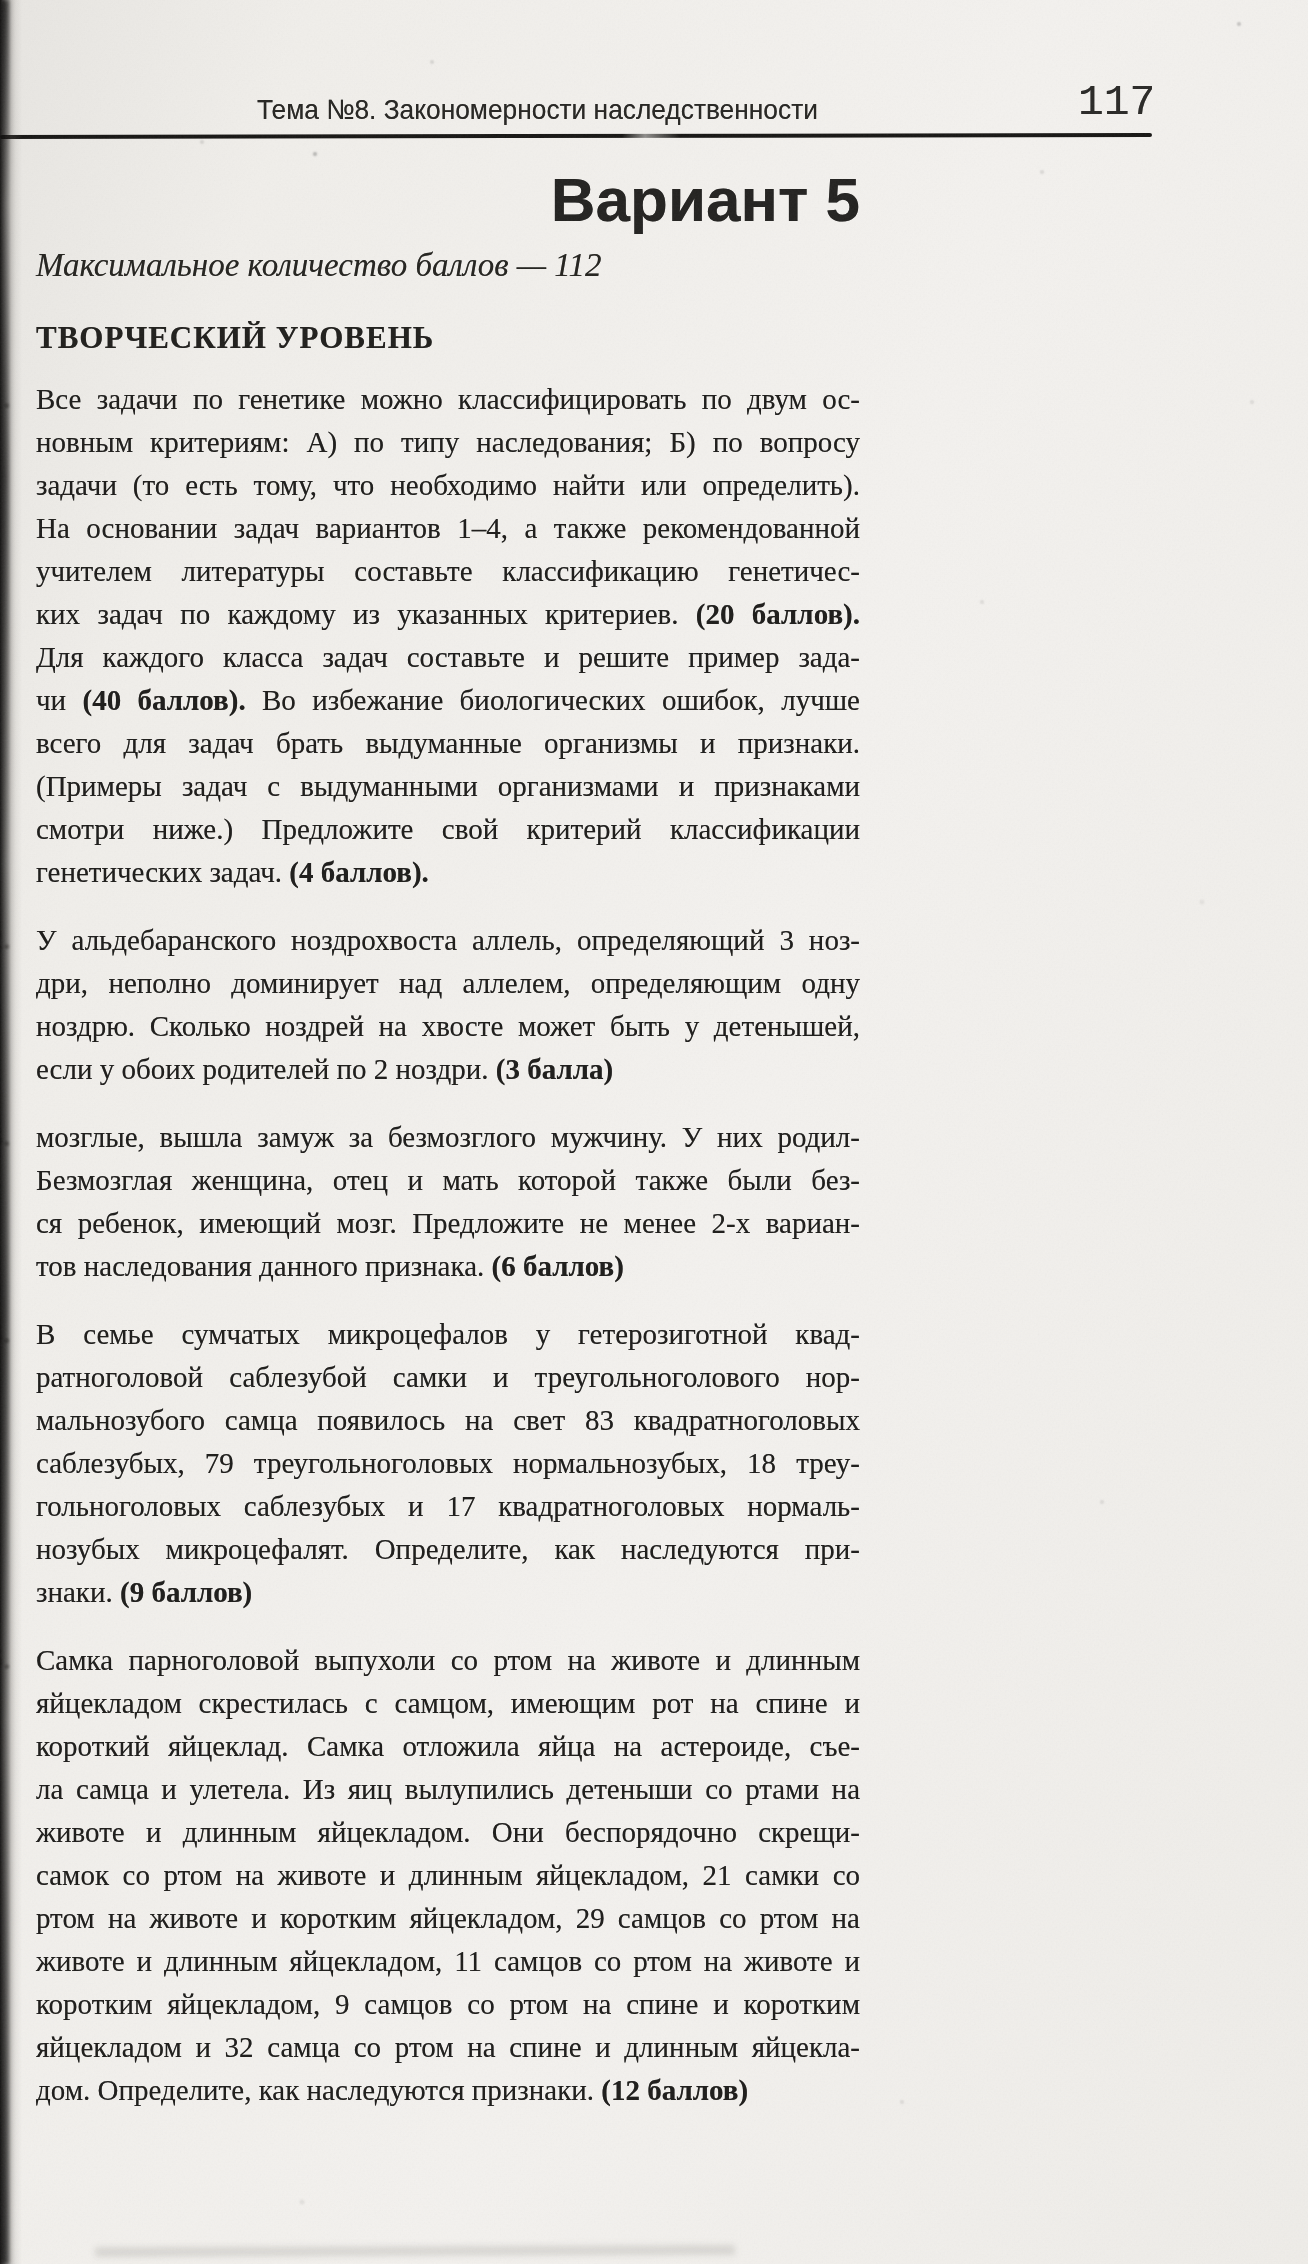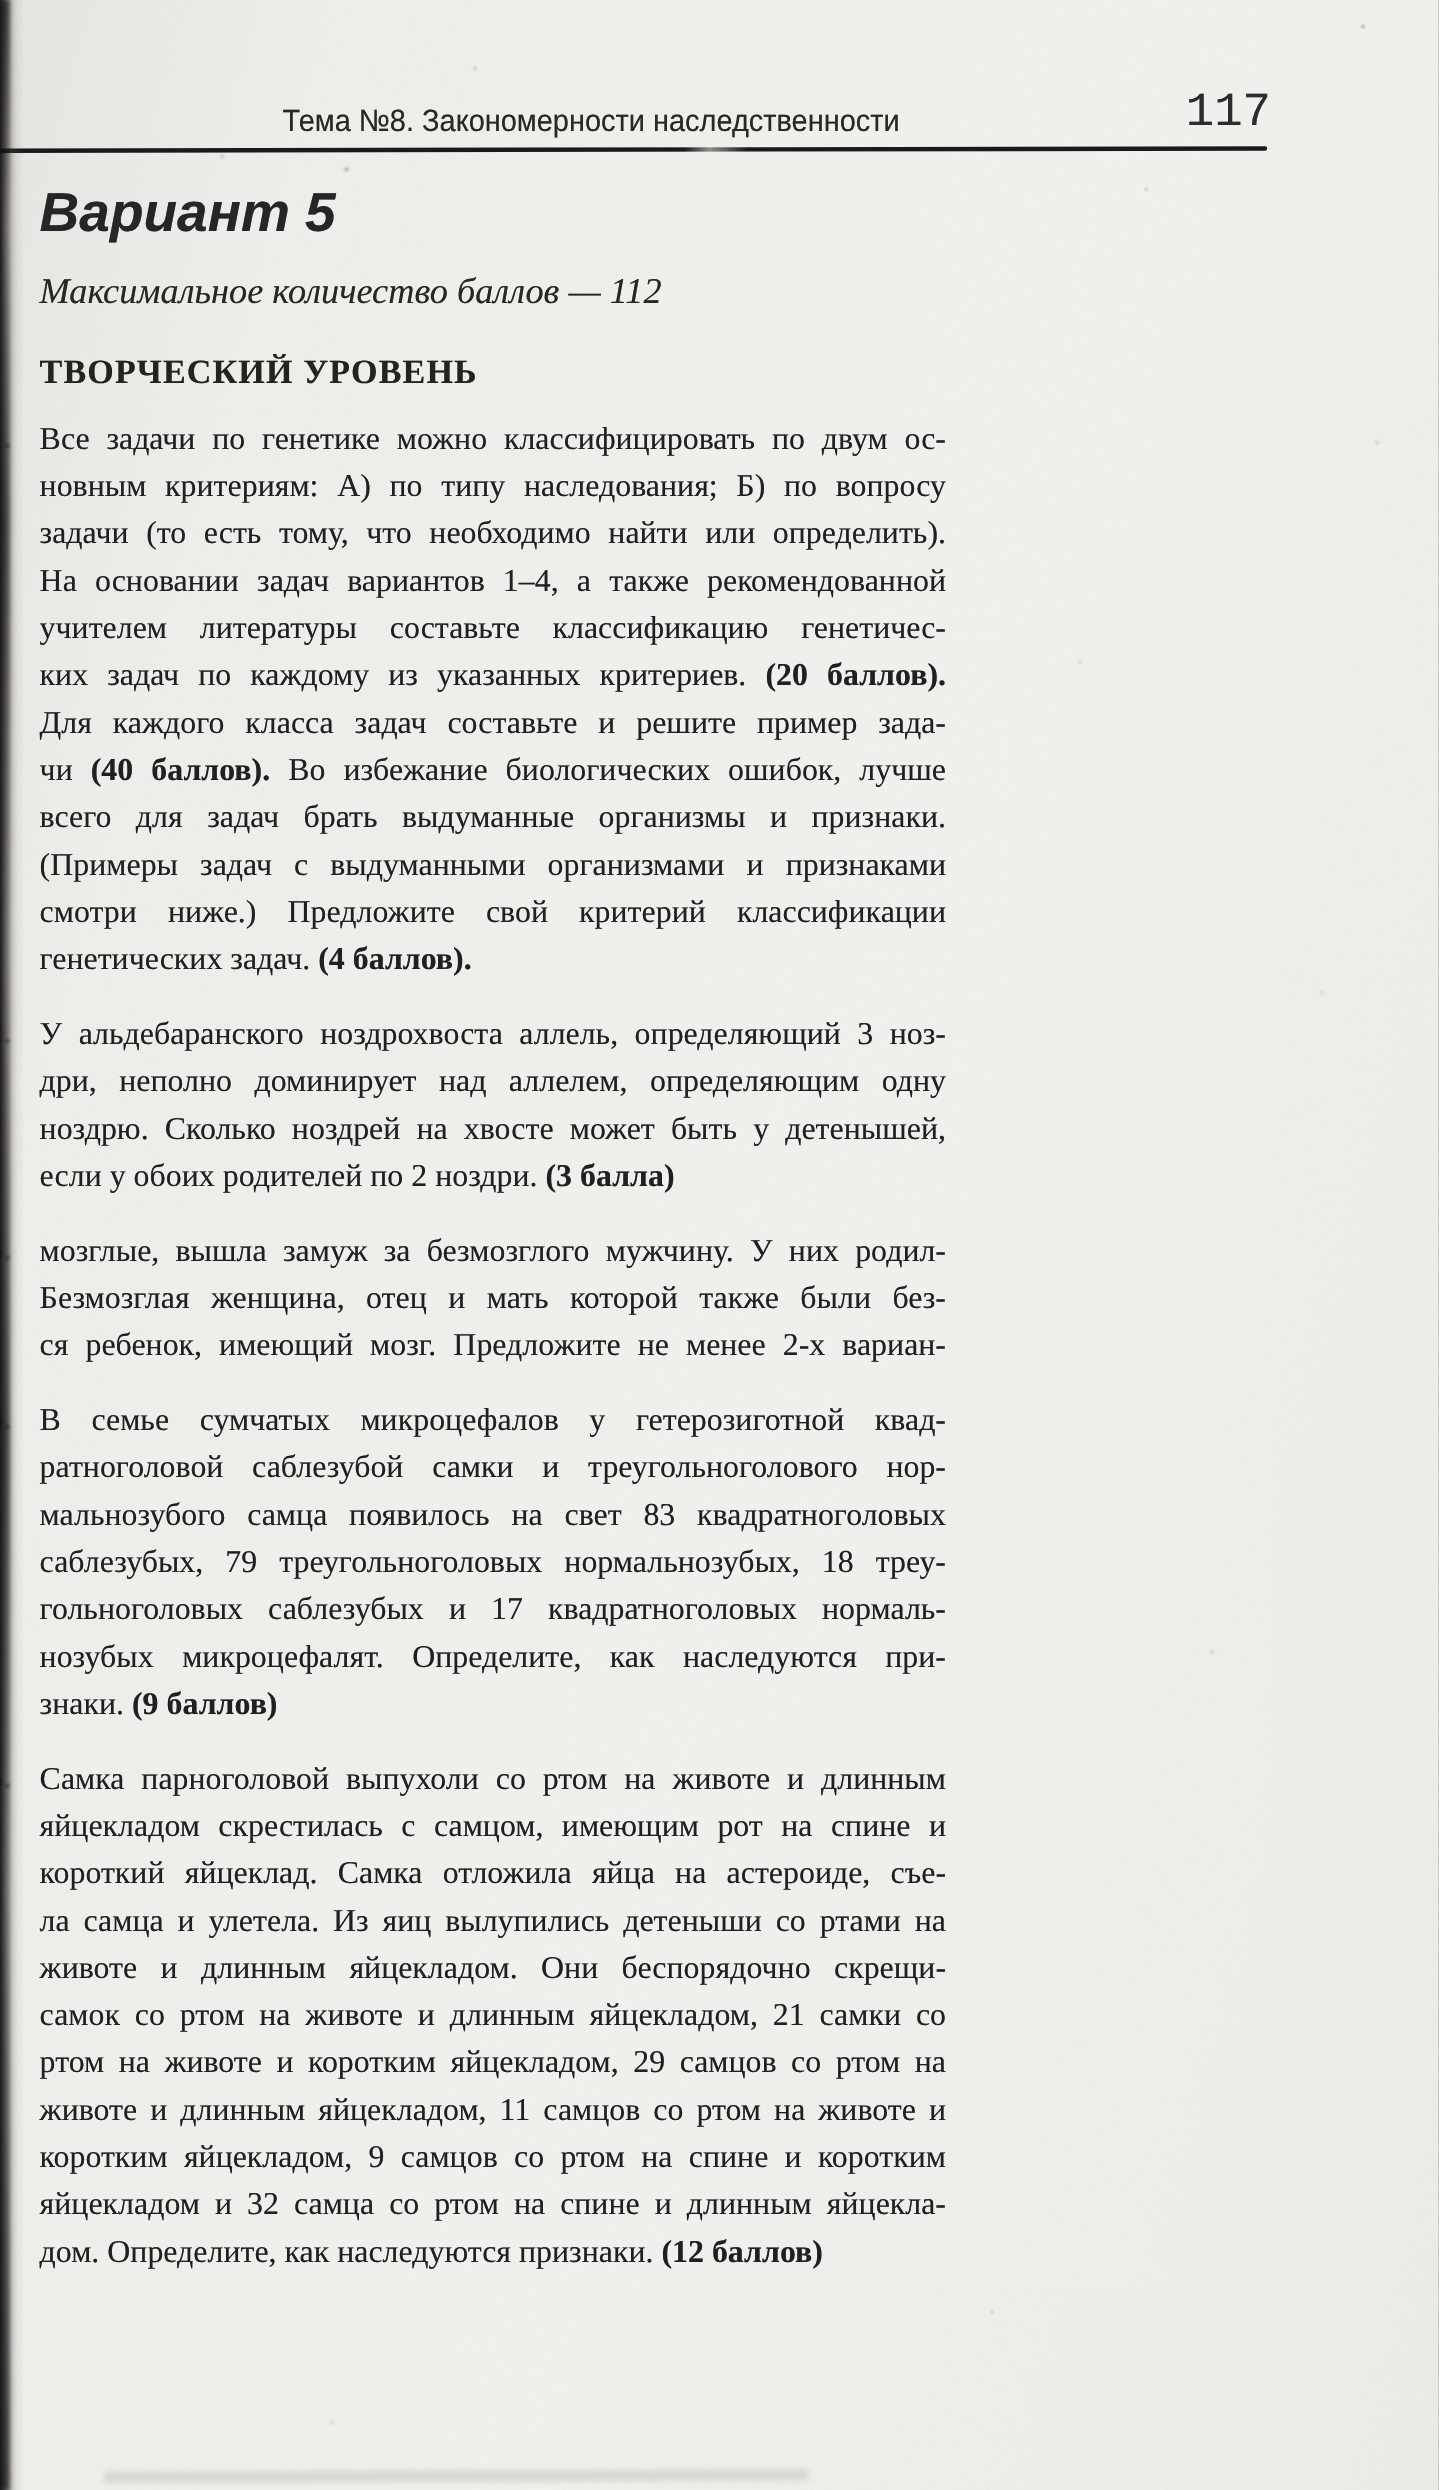--- a/index.html
+++ b/index.html
@@ -43,25 +43,24 @@
     font-family: Liberation Mono, monospace;
     font-size: 43px; color: #2a2927; z-index: 2;
     text-shadow: 0 0 0.5px rgba(0,0,0,0.5);
   }
   .rule {
     position: absolute; top: 134px; left: 0; width: 1152px; height: 4px;
     background: linear-gradient(to right, #171614 0%, #171614 54%, rgba(23,22,20,0.45) 56%, #171614 59%, #171614 100%);
     transform: rotate(-0.1deg); border-radius: 2px; z-index: 2;
   }
   .variant-title {
-    position: absolute; top: 164px; left: 36px; width: 824px; text-align: left;
+    position: absolute; top: 164px; left: 36px; width: 824px; text-align: right;
     font-family: "Liberation Sans", sans-serif;
-    font-size: 50px; font-weight: 700; color: #232220; z-index: 2;
+    font-size: 62px; font-weight: 700; color: #232220; z-index: 2;
     text-shadow: 0 0 0.6px rgba(0,0,0,0.5);
-    font-style: italic;
   }
   .max-points {
     position: absolute; top: 247px; left: 36px; width: 824px; text-align: left;
     font-size: 33px; font-style: italic; color: #24231f; z-index: 2;
     text-shadow: 0 0 0.5px rgba(0,0,0,0.45);
   }
   .section-heading {
     position: absolute; top: 320px; left: 36px; width: 824px; 
     font-size: 31px; font-weight: 700; letter-spacing: 1px; color: #201f1c; z-index: 2;
     text-shadow: 0 0 0.6px rgba(0,0,0,0.5);
@@ -141,20 +140,21 @@
         <div class="line"><span>У альдебаранского ноздрохвоста аллель, определяющий 3 ноз-</span></div>
         <div class="line"><span>дри, неполно доминирует над аллелем, определяющим одну</span></div>
         <div class="line"><span>ноздрю. Сколько ноздрей на хвосте может быть у детенышей,</span></div>
         <div class="line last"><span>если у обоих родителей по 2 ноздри. </span><b>(3 балла)</b></div>
       </div>
       <div class="problem">
         <div class="margin-num-clip"><span class="margin-num">3.</span></div>
         <div class="line"><span>мозглые, вышла замуж за безмозглого мужчину. У них родил-</span></div>
         <div class="line"><span>Безмозглая женщина, отец и мать которой также были без-</span></div>
         <div class="line"><span>ся ребенок, имеющий мозг. Предложите не менее 2-х вариан-</span></div>
+        <div class="line last"><span>тов наследования данного признака. </span><b>(6 баллов)</b></div>
       </div>
       <div class="problem">
         <div class="margin-num-clip"><span class="margin-num">4.</span></div>
         <div class="line"><span>В семье сумчатых микроцефалов у гетерозиготной квад-</span></div>
         <div class="line"><span>ратноголовой саблезубой самки и треугольноголового нор-</span></div>
         <div class="line"><span>мальнозубого самца появилось на свет 83 квадратноголовых</span></div>
         <div class="line"><span>саблезубых, 79 треугольноголовых нормальнозубых, 18 треу-</span></div>
         <div class="line"><span>гольноголовых саблезубых и 17 квадратноголовых нормаль-</span></div>
         <div class="line"><span>нозубых микроцефалят. Определите, как наследуются при-</span></div>
         <div class="line last"><span>знаки. </span><b>(9 баллов)</b></div>

